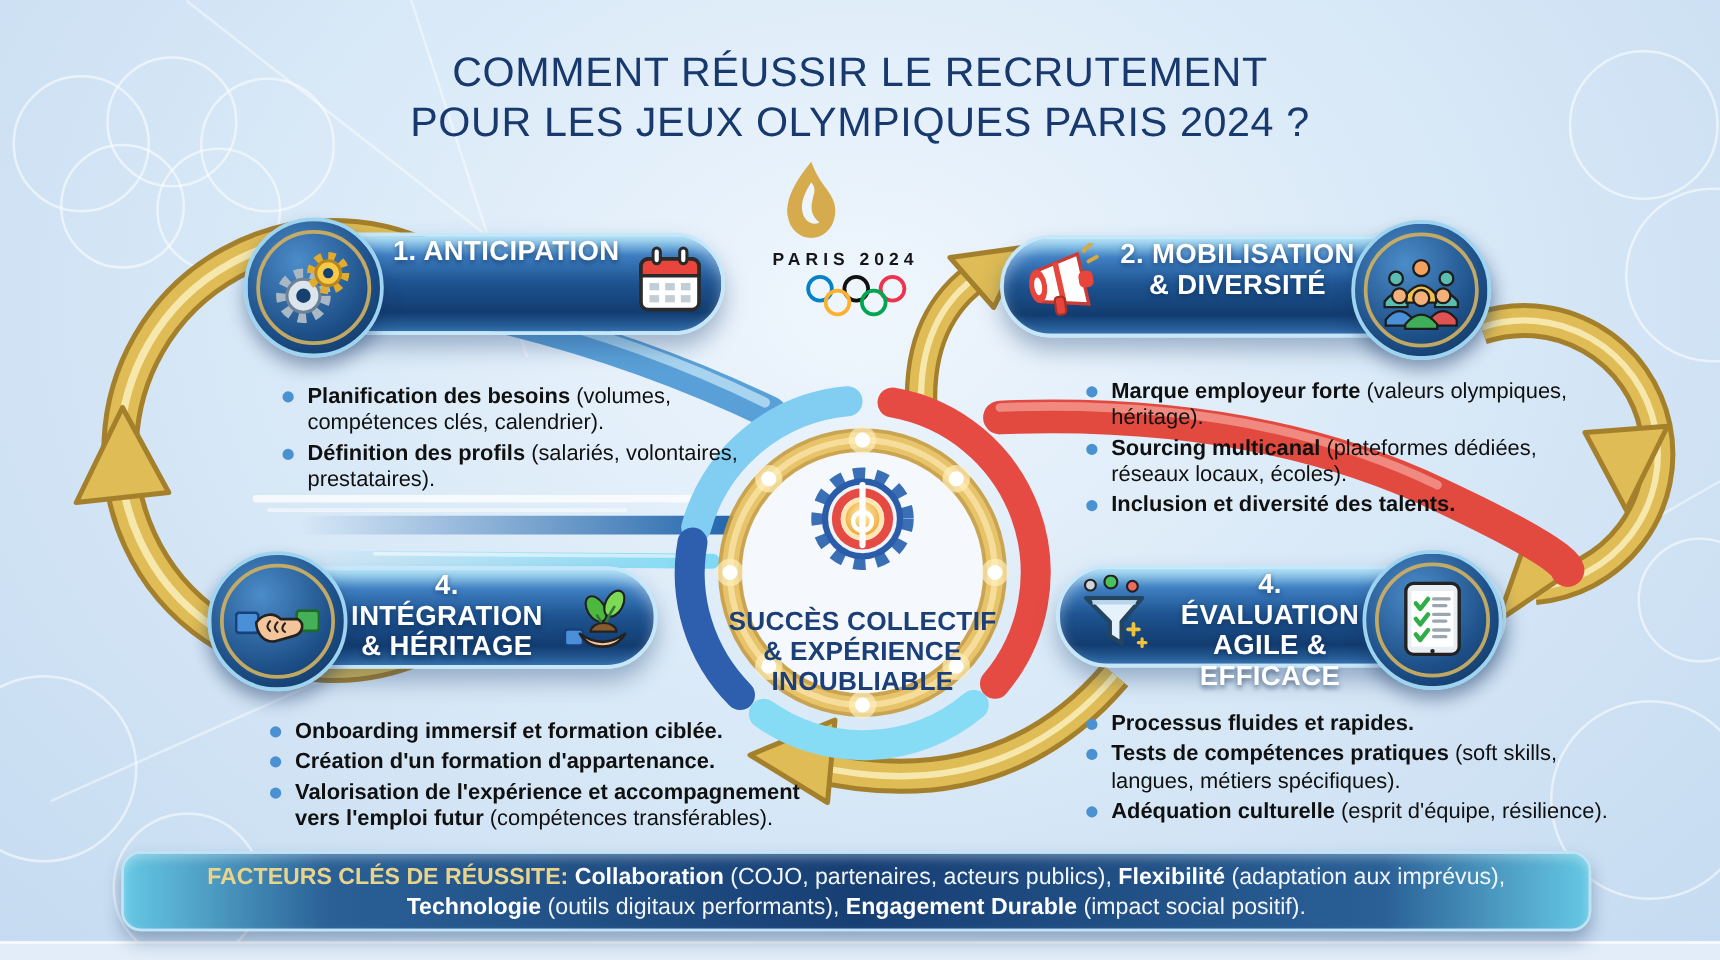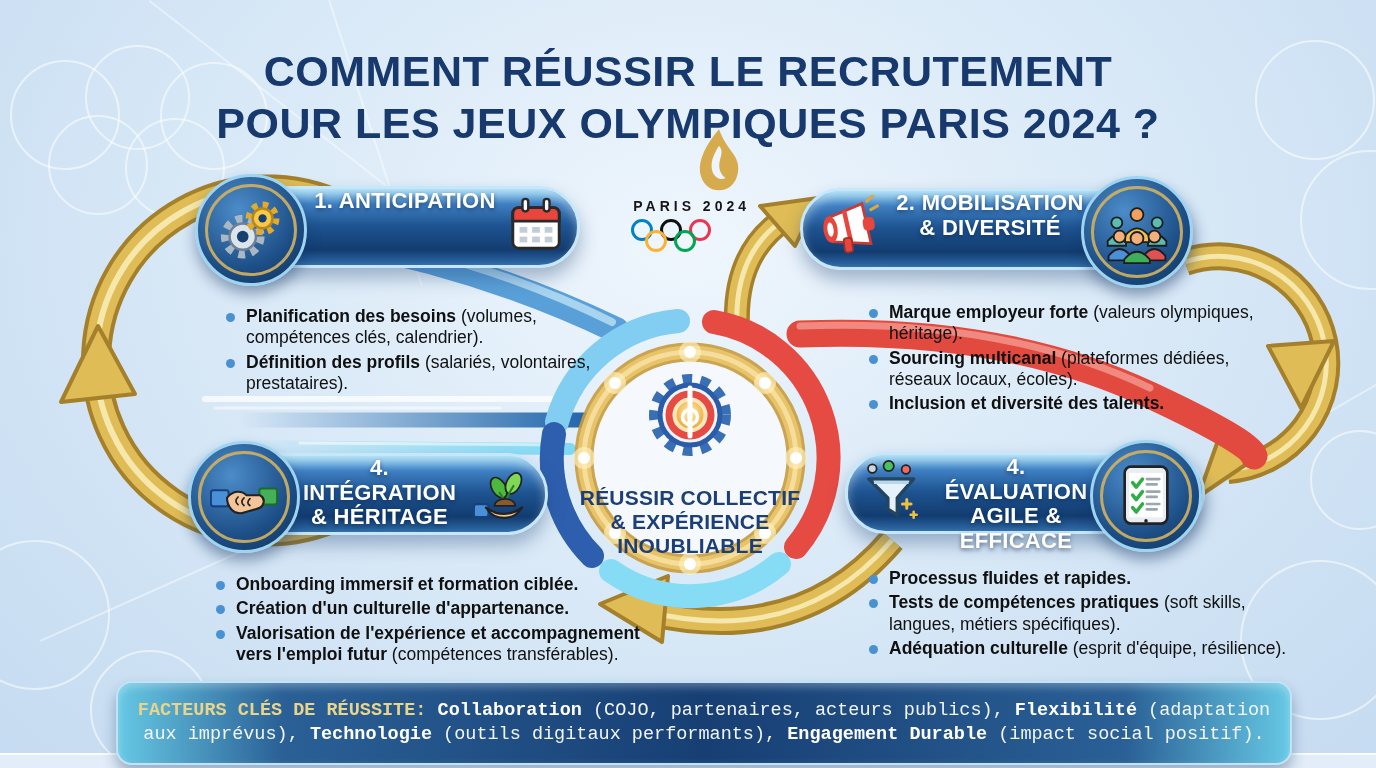--- a/index.html
+++ b/index.html
@@ -5,24 +5,24 @@
   html,body{margin:0;padding:0;background:#b9d2ea;}
   *{box-sizing:border-box;}
   .canvas{position:relative;width:1376px;height:768px;overflow:hidden;
     font-family:"Liberation Sans",sans-serif;
     background:radial-gradient(ellipse at 50% 32%, #eff6fd 0%, #dcebf8 40%, #cfe2f4 72%, #c5dbf1 100%);}
   
   .deco{position:absolute;border:2px solid rgba(255,255,255,.55);border-radius:50%;}
   .deco-line{position:absolute;background:rgba(255,255,255,.45);height:2px;transform-origin:0 0;}
   
   .title{position:absolute;left:0;right:0;top:16px;text-align:center;
-    color:#17396d;font-weight:700;font-size:43px;line-height:1.22;letter-spacing:.5px;z-index:5;}
+    color:#17396d;font-weight:400;font-size:33px;line-height:1.22;letter-spacing:.5px;z-index:5;}
   .title span{display:block;}
   
-  .logo{position:absolute;left:604px;top:126px;width:146px;text-align:right;z-index:5;}
+  .logo{position:absolute;left:618px;top:126px;width:146px;text-align:left;z-index:5;}
   .logo .wordmark{display:block;margin-top:2px;font-size:14px;font-weight:800;letter-spacing:4px;color:#15151a;}
   .rings{margin-top:3px;height:36px;position:relative;}
   .ring{position:absolute;width:22px;height:22px;border-radius:50%;border:3.2px solid;}
   
   .pill{position:absolute;height:82px;border-radius:42px;z-index:6;
     background:linear-gradient(180deg,#8fd3f2 0%,#3f7fc2 20%,#1e5491 48%,#123c70 80%,#2f6ca9 100%);
     border:3px solid #c6e7fa;box-shadow:0 10px 18px rgba(27,64,112,.35), inset 0 6px 10px rgba(255,255,255,.35);
     display:flex;justify-content:center;}
   .pill-title{color:#fff;font-weight:800;font-size:22px;line-height:1.12;text-align:center;
     text-shadow:0 2px 4px rgba(10,35,70,.55);letter-spacing:.3px;}
@@ -36,24 +36,24 @@
   
   .blist{position:absolute;z-index:5;list-style:none;margin:16px;padding:0;color:#101010;font-size:17.5px;line-height:1.22;}
   .blist li{position:relative;padding-left:23px;margin-bottom:3px;}
   .blist li::before{content:'';position:absolute;left:3px;top:7px;width:9px;height:9px;border-radius:50%;background:#4a91d2;}
   .blist b{font-weight:700;}
   
   .center-text{position:absolute;left:570px;top:486px;width:240px;text-align:center;z-index:6;
     color:#1c3f78;font-weight:800;font-size:21px;line-height:1.15;letter-spacing:.2px;}
   .center-text span{display:block;}
   
-  .footer{position:absolute;left:116px;top:681px;width:1176px;height:84px;border-radius:16px;z-index:6;
+  .footer{position:absolute;left:97px;top:681px;width:1176px;height:64px;border-radius:16px;z-index:6;
     background:linear-gradient(90deg,#66c8e4 0%,#2a6096 14%,#173f74 50%,#2a6096 86%,#66c8e4 100%);
     border:2px solid #bfe4f6;box-shadow:0 8px 14px rgba(20,50,95,.35), inset 0 4px 8px rgba(255,255,255,.3);
-    display:flex;align-items:center;justify-content:center;font-family:Liberation Mono, monospace;}
+    display:flex;align-items:center;justify-content:center;}
   .footer-text{width:1150px;text-align:center;color:#f2f6fb;font-size:18.5px;line-height:1.32;}
   .footer-text .flabel{color:#e9d48b;font-weight:800;}
   .footer-text b{font-weight:800;color:#ffffff;}
   .bottom-strip{position:absolute;left:0;top:753px;width:1376px;height:15px;background:#e2edf9;z-index:4;
     border-top:2px solid rgba(255,255,255,.8);}
   svg.underlay{position:absolute;left:0;top:0;z-index:3;}
 </style>
 </head>
 <body>
 
@@ -299,21 +299,21 @@
           <line x1="33" y1="31" x2="47" y2="31"></line>
             <line x1="33" y1="37" x2="44" y2="37"></line>
           <line x1="33" y1="45" x2="47" y2="45"></line>
             <line x1="33" y1="51" x2="44" y2="51"></line>
         </g>
         <circle cx="32" cy="64" r="2" fill="#222"></circle>
       </svg>
     </div>
   </div>
 
-  <div class="pill" id="pill4" style="left:195px;top:453px;width:353px;padding-left:96px;padding-right:80px;">
+  <div class="pill" id="pill4" style="left:173px;top:453px;width:353px;padding-left:96px;padding-right:80px;">
     <div class="badge" style="left:-10px;top:-15px;">
       <svg width="68" height="56" viewBox="0 0 80 60">
         <rect x="1" y="22" width="21" height="19" rx="3" fill="#4a90d9" stroke="#17407c" stroke-width="2.5"></rect>
         <rect x="58" y="20" width="21" height="19" rx="3" fill="#45b057" stroke="#1d6b2c" stroke-width="2.5"></rect>
         <path d="M 20 31 C 27 22 37 22 43 28 L 59 28 C 66 32 64 42 55 44 L 37 49 C 27 50 20 41 20 31 Z" fill="#f4c49a" stroke="#222" stroke-width="2.5" stroke-linejoin="round"></path>
         <path d="M 33 30 q -5 5 0 9 M 40 31 q -5 5 0 9 M 47 32 q -5 5 0 8" fill="none" stroke="#222" stroke-width="2" stroke-linecap="round"></path>
       </svg>
     </div>
     <div class="pill-title">
       <span>4. INTÉGRATION</span>
@@ -343,26 +343,26 @@
   </ul>
 
   <ul class="blist" style="left:850px;top:552px;width:432px;">
     <li><b>Processus fluides et rapides.</b><span></span></li>
     <li><b>Tests de compétences pratiques</b><span> (soft skills, langues, métiers spécifiques).</span></li>
     <li><b>Adéquation culturelle</b><span> (esprit d'équipe, résilience).</span></li>
   </ul>
 
   <ul class="blist" style="left:197px;top:558px;width:462px;">
     <li><b>Onboarding immersif et formation ciblée.</b><span></span></li>
-    <li><b>Création d'un culturelle d'appartenance.</b><span></span></li>
+    <li><b>Création d'un formation d'appartenance.</b><span></span></li>
     <li><b>Valorisation de l'expérience et accompagnement vers l'emploi futur</b><span> (compétences transférables).</span></li>
   </ul>
 
   <div class="center-text">
-    <span>RÉUSSIR COLLECTIF</span>
+    <span>SUCCÈS COLLECTIF</span>
     <span>&amp; EXPÉRIENCE</span>
     <span>INOUBLIABLE</span>
   </div>
 
   <div class="footer">
     <div class="footer-text">
       <span class="flabel">FACTEURS CLÉS DE RÉUSSITE:</span><span> </span><b>Collaboration</b><span> (COJO, partenaires, acteurs publics), </span><b>Flexibilité</b><span> (adaptation aux imprévus), </span><b>Technologie</b><span> (outils digitaux performants), </span><b>Engagement Durable</b><span> (impact social positif).</span>
     </div>
   </div>
 

